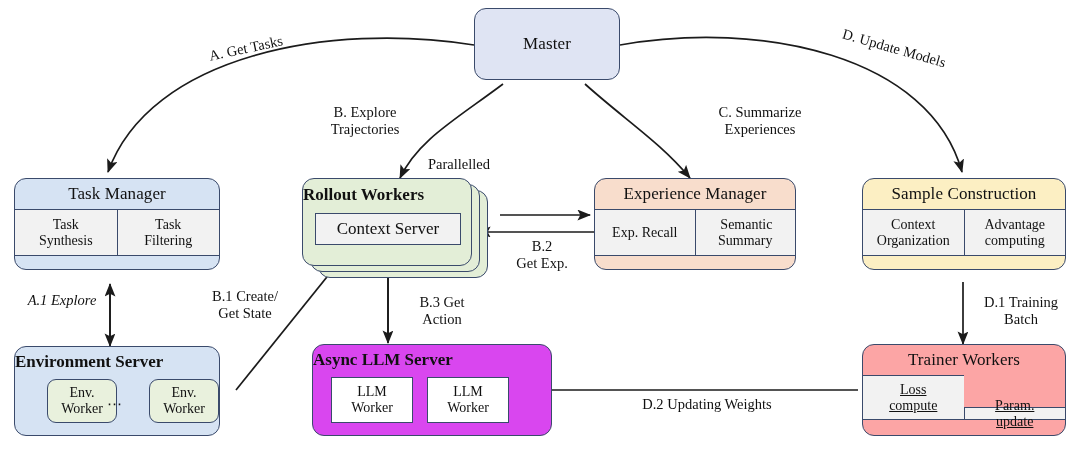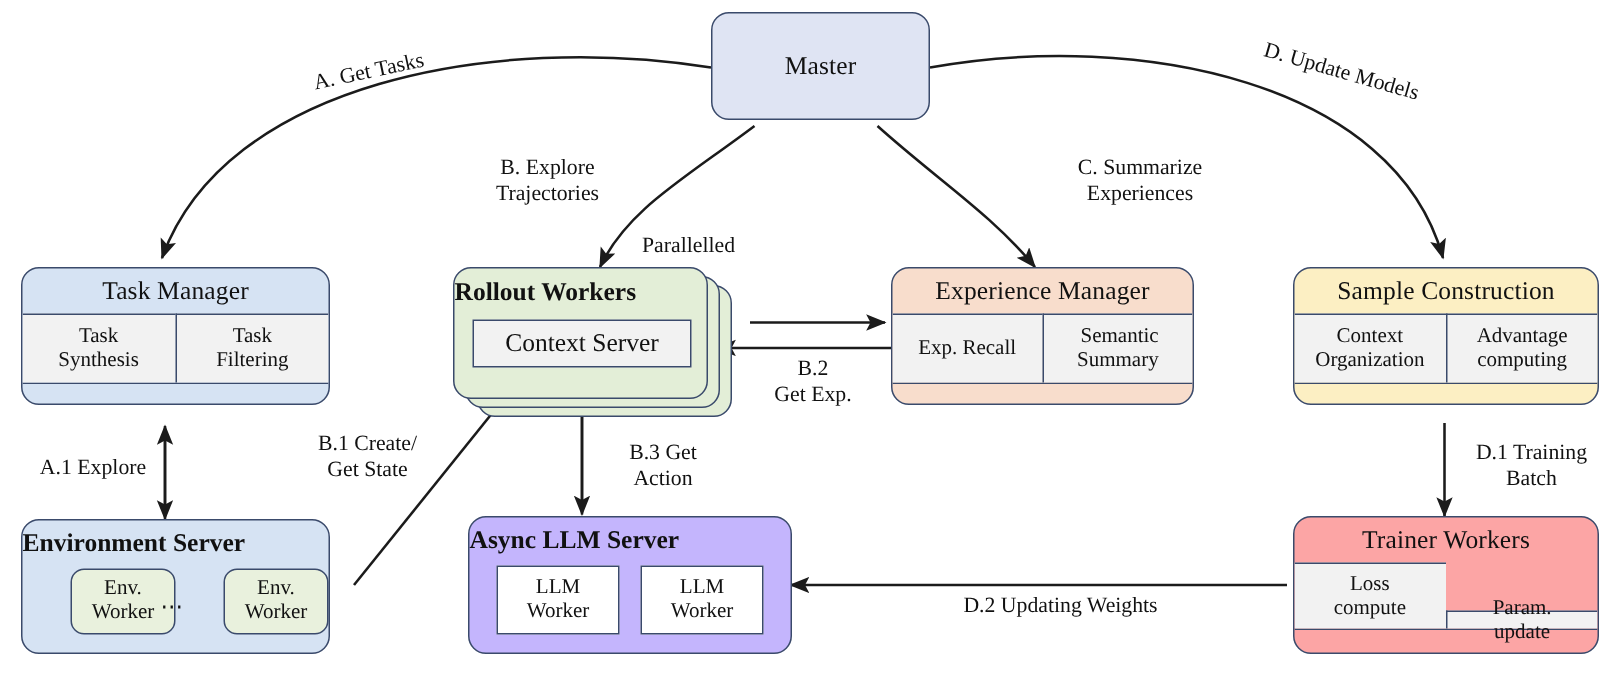--- a/index.html
+++ b/index.html
@@ -118,50 +118,50 @@
 
   <div class="node rb" style="left:14px;top:346px;width:206px;height:90px;background:#d6e3f3;">
     <div class="ttl" style="top:5px;">Environment Server</div>
     <div class="wbox gwork" style="left:16px;top:32px;width:70px;height:44px;white-space:pre-line;">Env.
 Worker</div>
     <div class="dots" style="left:92px;top:48px;">⋯</div>
     <div class="wbox gwork" style="left:118px;top:32px;width:70px;height:44px;white-space:pre-line;">Env.
 Worker</div>
   </div>
 
-  <div class="node rb" style="left:312px;top:344px;width:216px;height:92px;background:#c4b5fd;">
+  <div class="node rb" style="left:312px;top:344px;width:240px;height:92px;background:#d946ef;">
     <div class="ttl" style="top:5px;">Async LLM Server</div>
     <div class="wbox" style="left:18px;top:32px;width:82px;height:46px;white-space:pre-line;">LLM
 Worker</div>
     <div class="wbox" style="left:114px;top:32px;width:82px;height:46px;white-space:pre-line;">LLM
 Worker</div>
   </div>
 
   <div class="node rb" style="left:862px;top:344px;width:204px;height:92px;background:#fca5a5;overflow:hidden;">
     <div class="hdr" style="height:30px;">Trainer Workers</div>
-    <div class="subrow" style="height:44px;">
+    <div class="subrow" style="height:44px;text-decoration:underline;">
       <div class="sub" style="white-space:pre-line;">Loss
 compute</div>
       <div class="sub" style="white-space:pre-line;margin-top:32px;">Param.
 update</div>
     </div>
     <div class="foot" style="height:16px;"></div>
   </div>
 
   <div class="elabel" style="left:176px;top:40px;width:140px;transform:rotate(-12deg);">A. Get Tasks</div>
 
   <div class="elabel" style="left:305px;top:104px;width:120px;">B. Explore
 Trajectories</div>
 
   <div class="elabel" style="left:690px;top:104px;width:140px;">C. Summarize
 Experiences</div>
 
   <div class="elabel" style="left:814px;top:40px;width:160px;transform:rotate(16deg);">D. Update Models</div>
 
-  <div class="elabel" style="left:14px;top:304px;width:96px;">A.1 Explore</div>
+  <div class="elabel" style="left:14px;top:292px;width:96px;font-style:italic;">A.1 Explore</div>
 
   <div class="elabel" style="left:190px;top:288px;width:110px;">B.1 Create/
 Get State</div>
 
   <div class="elabel" style="left:498px;top:238px;width:88px;">B.2
 Get Exp.</div>
 
   <div class="elabel" style="left:396px;top:294px;width:92px;">B.3 Get
 Action</div>
 

